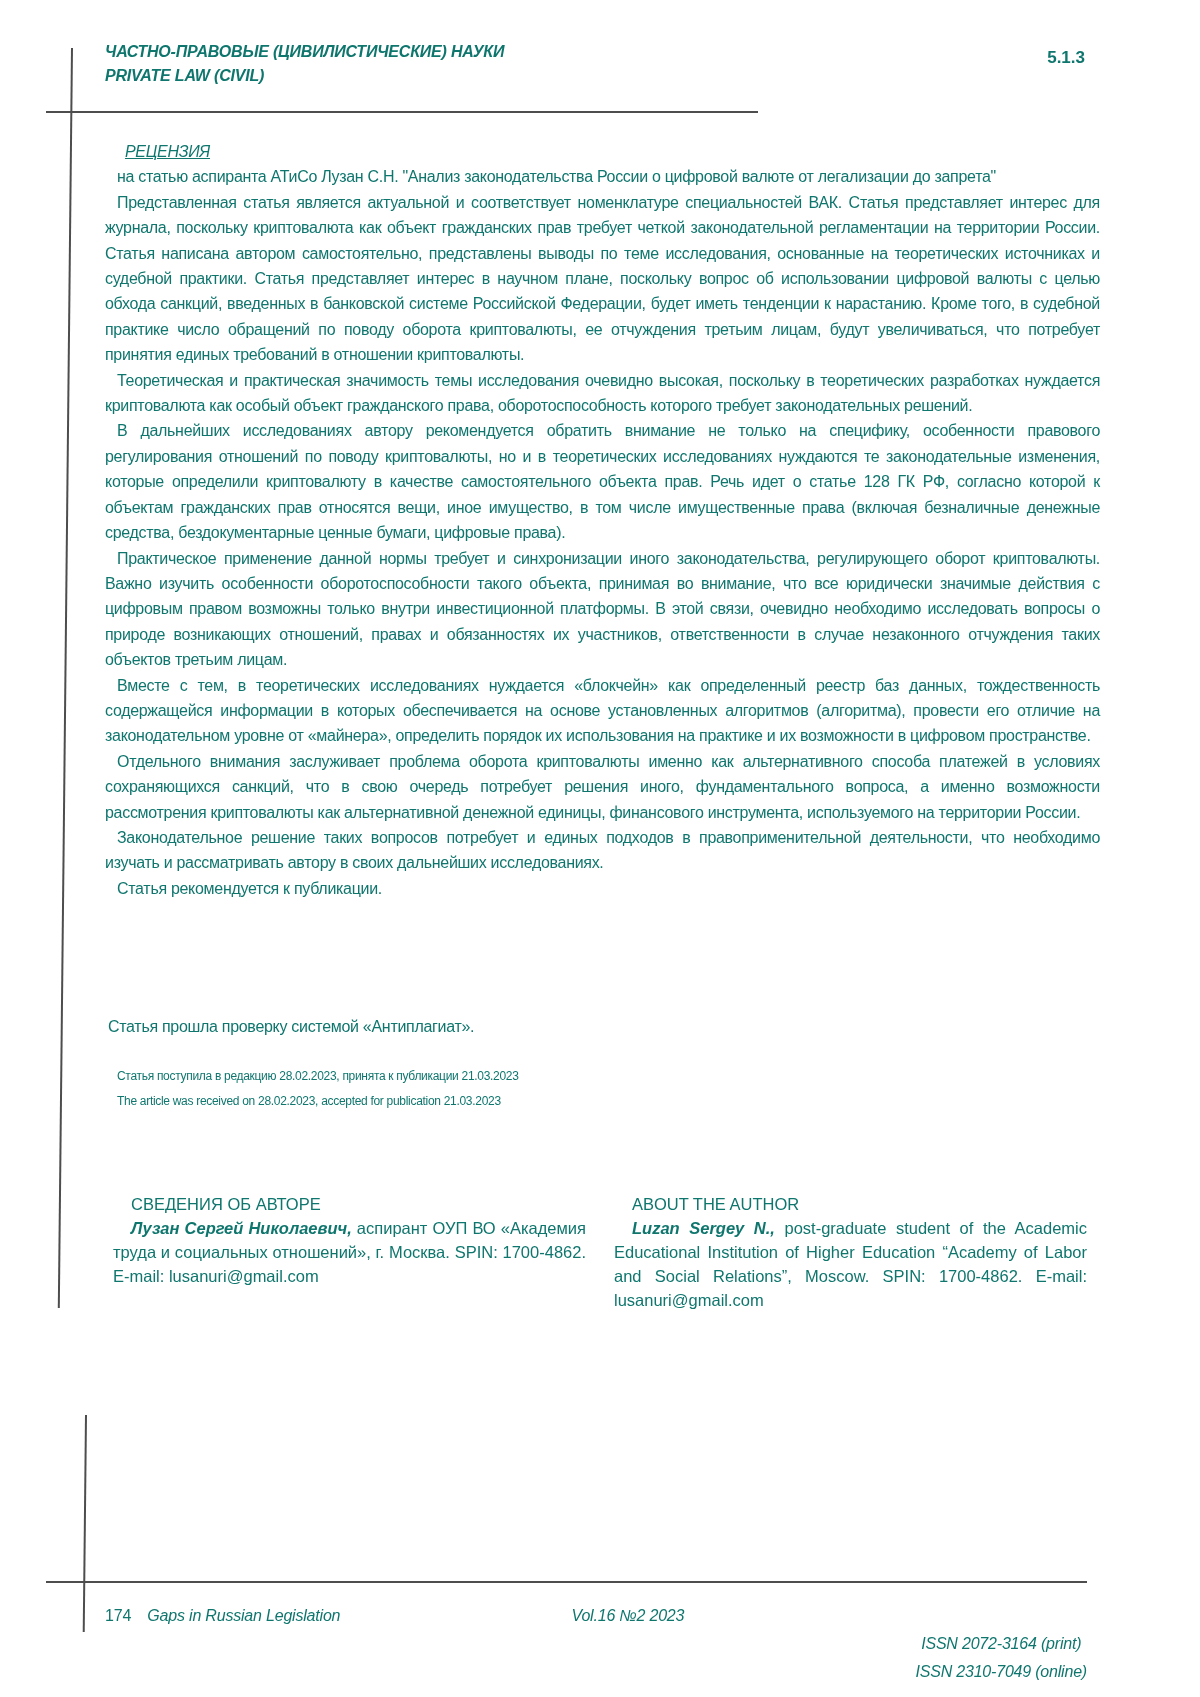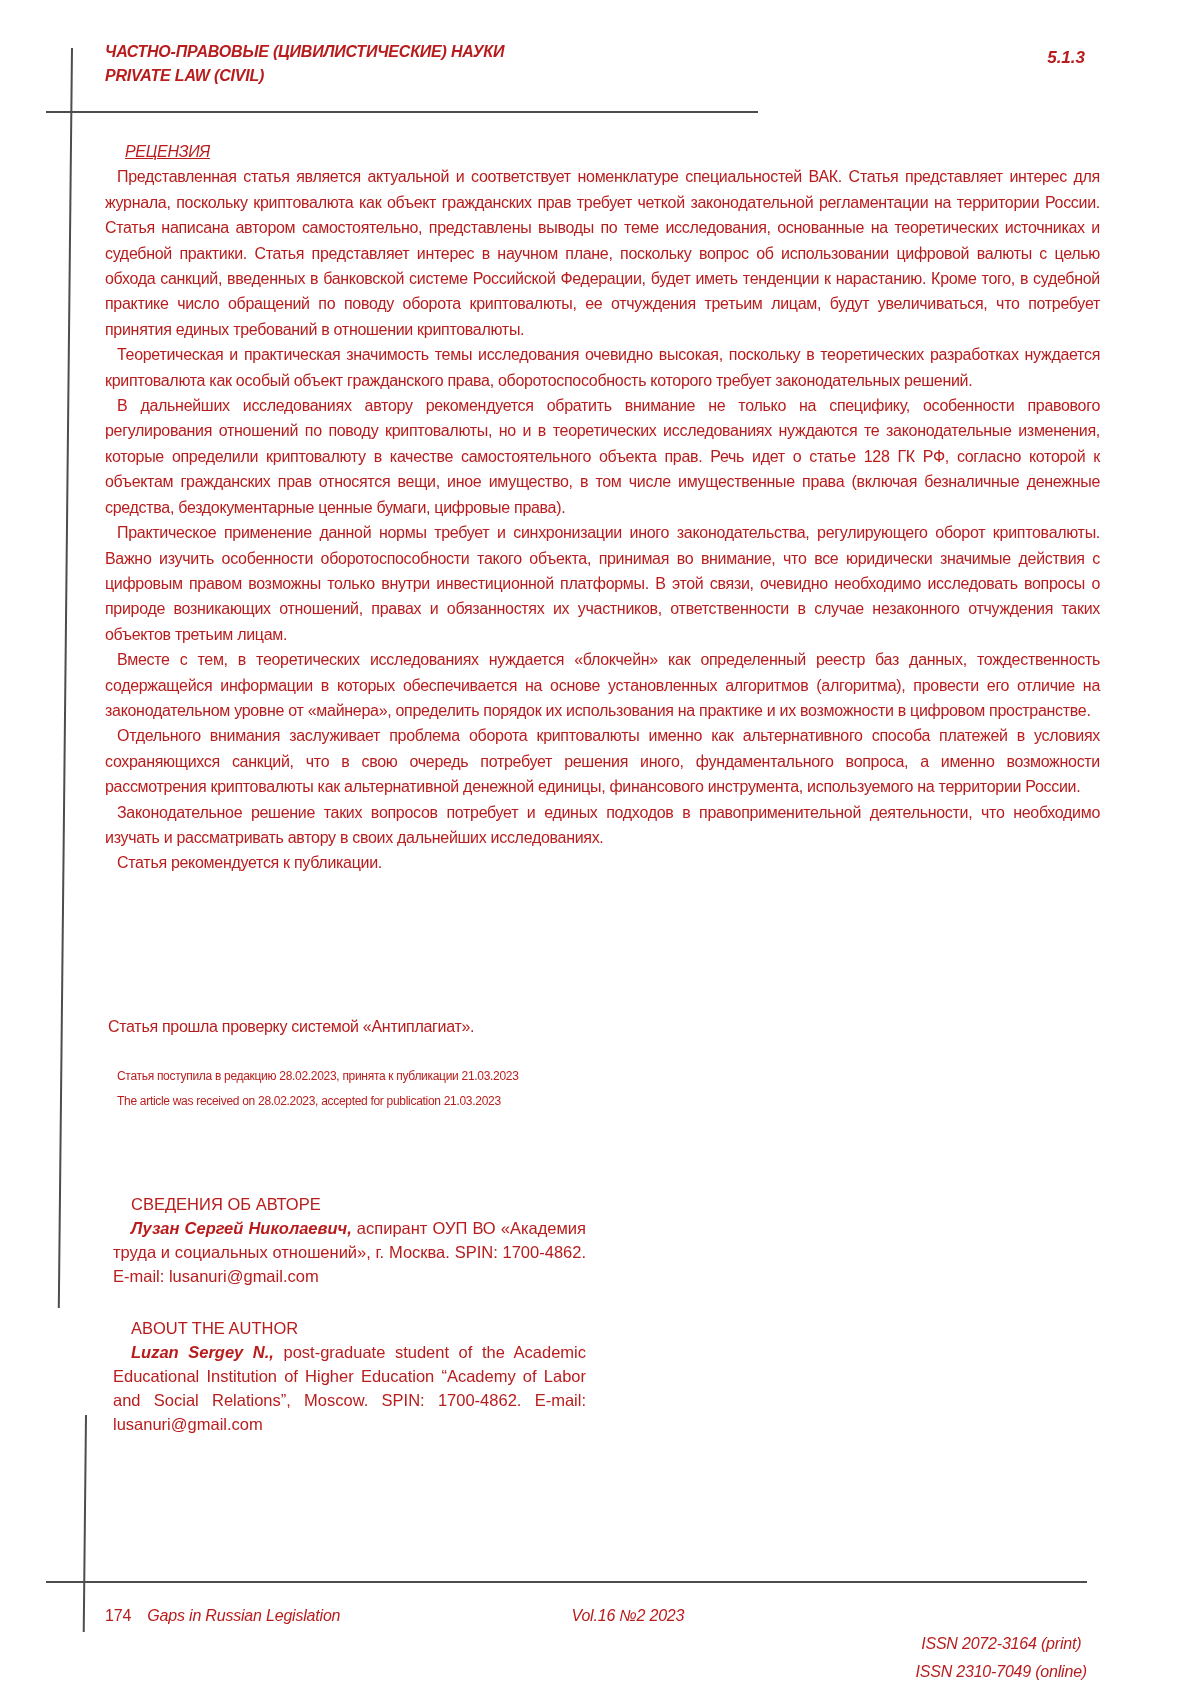--- a/index.html
+++ b/index.html
@@ -2,21 +2,21 @@
 <html lang="ru"><head>
 <meta charset="utf-8">
 <style>
   * { margin:0; padding:0; box-sizing:border-box; }
   html,body { background:#ffffff; }
   .page {
     position:relative;
     width:1200px; height:1697px;
     background:#ffffff;
     font-family:"Liberation Sans", sans-serif;
-    color:#b91c1c;
+    color:#0f766e;
     overflow:hidden;
   }
   
   .vrule-top {
     position:absolute; left:71px; top:48px; width:2px; height:1260px;
     background:#4d4d4d; transform:rotate(0.6deg); transform-origin:top left;
   }
   .vrule-bottom {
     position:absolute; left:85px; top:1415px; width:2px; height:217px;
     background:#4d4d4d; transform:rotate(0.6deg); transform-origin:top left;
@@ -30,21 +30,21 @@
     background:#4d4d4d;
   }
   
   .running-head {
     position:absolute; left:105px; top:40px;
     font-weight:bold; font-style:italic;
     font-size:16px; line-height:24px; letter-spacing:-0.2px;
   }
   .section-code {
     position:absolute; right:115px; top:48px;
-    font-weight:bold; font-style:italic; font-size:17px;
+    font-weight:bold; font-size:17px;
   }
   
   .review-body {
     position:absolute; left:105px; top:139px; width:995px;
     font-size:16px; line-height:25.4px; letter-spacing:-0.3px;
     text-align:justify;
   }
   .review-title {
     font-style:italic; text-decoration:underline;
     margin-left:20px; font-size:16px; font-weight:normal;
@@ -55,21 +55,21 @@
     font-size:16px; line-height:25.4px; letter-spacing:-0.3px; text-indent:12px;
   }
   .dates-block {
     position:absolute; left:105px; top:1064px; width:995px;
     font-size:12px; line-height:25.4px; letter-spacing:-0.3px;
   }
   .dates-block p { text-indent:12px; }
   
   .authors {
     position:absolute; left:113px; top:1192px; width:974px;
-    display:flex; gap:28px;flex-direction:column;
+    display:flex; gap:28px;
   }
   .author-col { width:473px; font-size:16.5px; line-height:24px; text-align:justify; }
   .author-col p { text-indent:18px; }
   .author-name { font-weight:bold; font-style:italic; }
   
   .footer {
     position:absolute; left:105px; top:1602px; width:982px;
     display:flex; justify-content:space-between; align-items:flex-start;
     font-size:16px; font-style:italic; line-height:28px; letter-spacing:-0.2px;
   }
@@ -87,20 +87,21 @@
   <div class="footer-rule"></div>
 
   <div class="running-head">
     <div>ЧАСТНО-ПРАВОВЫЕ (ЦИВИЛИСТИЧЕСКИЕ) НАУКИ</div>
     <div>PRIVATE LAW (CIVIL)</div>
   </div>
   <div class="section-code">5.1.3</div>
 
   <div class="review-body">
     <p class="review-title">РЕЦЕНЗИЯ</p>
+    <p class="para">на статью аспиранта АТиСо Лузан С.Н. "Анализ законодательства России о цифровой валюте от легализации до запрета"</p>
     <p class="para">Представленная статья является актуальной и соответствует номенклатуре специальностей ВАК. Статья представляет интерес для журнала, поскольку криптовалюта как объект гражданских прав требует четкой законодательной регламентации на территории России. Статья написана автором самостоятельно, представлены выводы по теме исследования, основанные на теоретических источниках и судебной практики. Статья представляет интерес в научном плане, поскольку вопрос об использовании цифровой валюты с целью обхода санкций, введенных в банковской системе Российской Федерации, будет иметь тенденции к нарастанию. Кроме того, в судебной практике число обращений по поводу оборота криптовалюты, ее отчуждения третьим лицам, будут увеличиваться, что потребует принятия единых требований в отношении криптовалюты.</p>
     <p class="para">Теоретическая и практическая значимость темы исследования очевидно высокая, поскольку в теоретических разработках нуждается криптовалюта как особый объект гражданского права, оборотоспособность которого требует законодательных решений.</p>
     <p class="para">В дальнейших исследованиях автору рекомендуется обратить внимание не только на специфику, особенности правового регулирования отношений по поводу криптовалюты, но и в теоретических исследованиях нуждаются те законодательные изменения, которые определили криптовалюту в качестве самостоятельного объекта прав. Речь идет о статье 128 ГК РФ, согласно которой к объектам гражданских прав относятся вещи, иное имущество, в том числе имущественные права (включая безналичные денежные средства, бездокументарные ценные бумаги, цифровые права).</p>
     <p class="para">Практическое применение данной нормы требует и синхронизации иного законодательства, регулирующего оборот криптовалюты. Важно изучить особенности оборотоспособности такого объекта, принимая во внимание, что все юридически значимые действия с цифровым правом возможны только внутри инвестиционной платформы. В этой связи, очевидно необходимо исследовать вопросы о природе возникающих отношений, правах и обязанностях их участников, ответственности в случае незаконного отчуждения таких объектов третьим лицам.</p>
     <p class="para">Вместе с тем, в теоретических исследованиях нуждается «блокчейн» как определенный реестр баз данных, тождественность содержащейся информации в которых обеспечивается на основе установленных алгоритмов (алгоритма), провести его отличие на законодательном уровне от «майнера», определить порядок их использования на практике и их возможности в цифровом пространстве.</p>
     <p class="para">Отдельного внимания заслуживает проблема оборота криптовалюты именно как альтернативного способа платежей в условиях сохраняющихся санкций, что в свою очередь потребует решения иного, фундаментального вопроса, а именно возможности рассмотрения криптовалюты как альтернативной денежной единицы, финансового инструмента, используемого на территории России.</p>
     <p class="para">Законодательное решение таких вопросов потребует и единых подходов в правоприменительной деятельности, что необходимо изучать и рассматривать автору в своих дальнейших исследованиях.</p>
     <p class="para">Статья рекомендуется к публикации.</p>
   </div>
 

